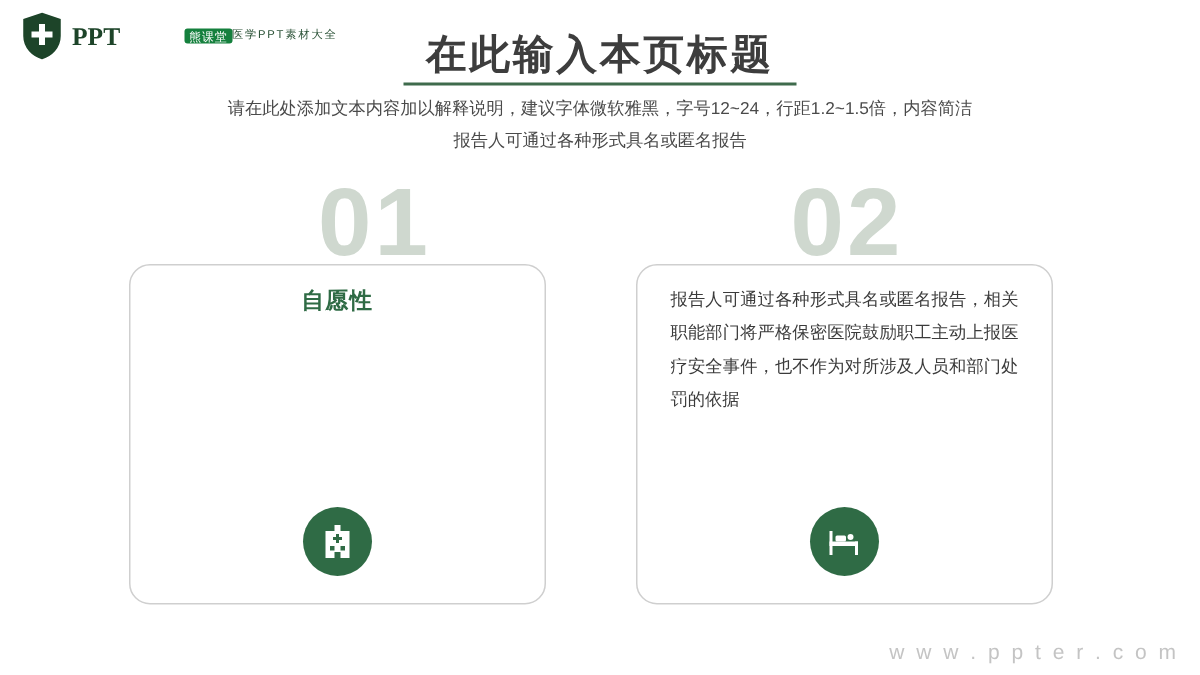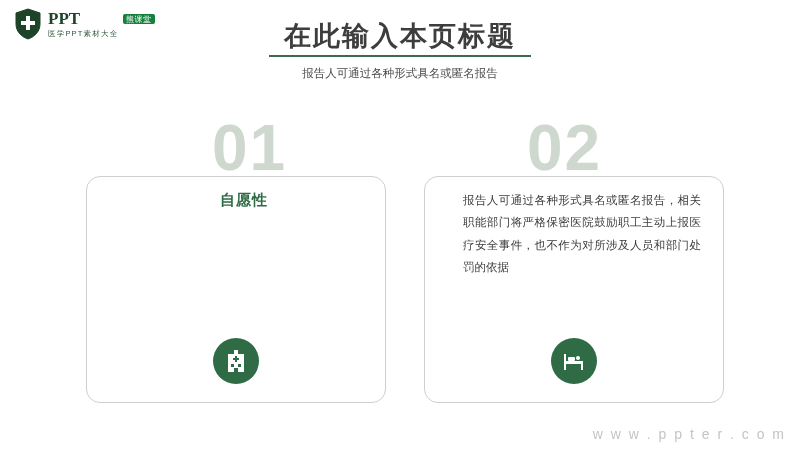--- a/index.html
+++ b/index.html
@@ -25,21 +25,20 @@
     gap: 6px;
   }
   .logo-shield {
     width: 28px;
     height: 32px;
     position: relative;
   }
   .logo-shield svg { display: block; }
   .logo-text {
     display: flex;
-    flex-direction: column;
     justify-content: center;
     line-height: 1;
   }
   .logo-row1 {
     display: flex;
     align-items: center;
     gap: 3px;
   }
   .logo-ppt {
     font-family: "Liberation Serif", serif;
@@ -108,27 +107,26 @@
     letter-spacing: 2px;
     line-height: 1;
   }
   .numeral-1 { left: 196px; top: 116px; margin-left: 16px; }
   .numeral-2 { left: 527px; top: 116px; }
 
   
   .card {
     position: absolute;
     top: 176px;
-    width: 300px;
+    width: 278px;
     height: 227px;
     border: 1.5px solid #cfcfcf;
     border-radius: 14px;
     background: #ffffff;
     box-sizing: border-box;
-    padding-left: 16px;
   }
   .card-left  { left: 86px; }
   .card-right { left: 424px; }
 
   .card-title {
     margin-top: 14px;
     text-align: center;
     font-size: 15px;
     font-weight: bold;
     color: #2f6b45;
@@ -185,20 +183,21 @@
       <span class="logo-badge">熊课堂</span>
     </div>
     <div class="logo-row2">医学PPT素材大全</div>
   </div>
 </div>
 
 <div class="title">在此输入本页标题</div>
 <div class="title-rule"></div>
 
 <div class="subtitle">
+  <div>请在此处添加文本内容加以解释说明，建议字体微软雅黑，字号12~24，行距1.2~1.5倍，内容简洁</div>
   <div>报告人可通过各种形式具名或匿名报告</div>
 </div>
 
 <div class="numeral numeral-1">01</div>
 <div class="numeral numeral-2">02</div>
 
 <div class="card card-left">
   <div class="card-title">自愿性</div>
   <div class="card-icon">
     <svg width="22" height="24" viewBox="0 0 22 24">

